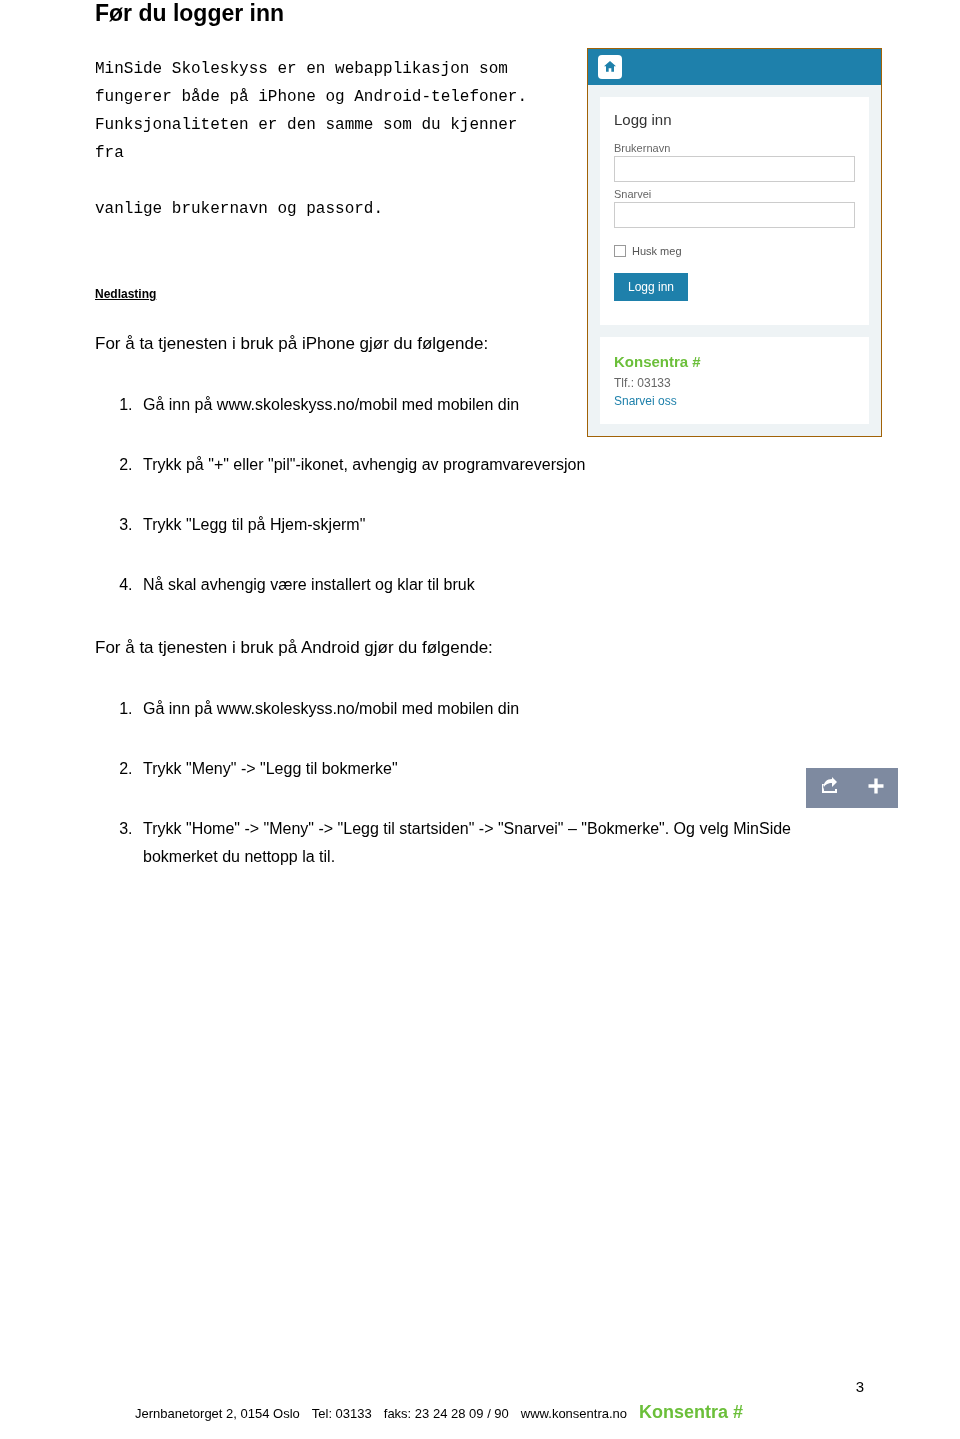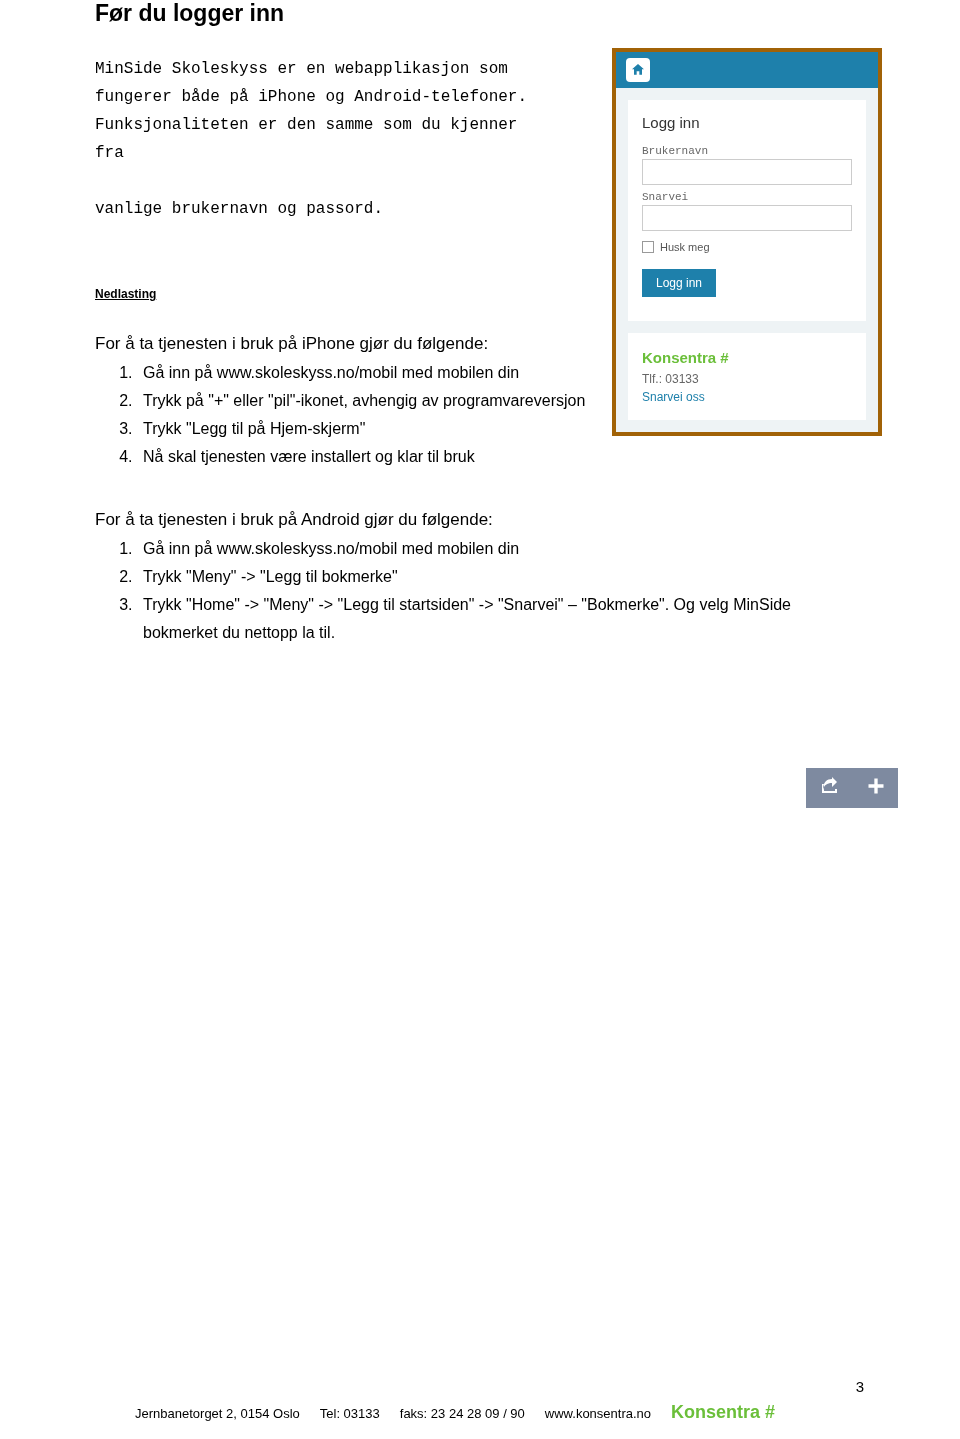--- a/index.html
+++ b/index.html
@@ -33,30 +33,30 @@
   .para {
     font-size: 17px;
     line-height: 1.75;
   }
   ol.steps {
     list-style: decimal;
     padding-left: 42px;
     font-size: 16px;
     line-height: 1.75;
   }
-  ol.steps li { padding-left: 6px; }
+  ol.steps li { padding-left: 6px; margin-top: 32px; }
   .android-block { margin-top: 34px; }
   
   .login-panel {
     position: absolute;
     top: 48px;
     right: 78px;
-    width: 270px;
+    width: 295px;
     background: #eef3f5;
-    border: 4px solid #a16207;
+    border: 1px solid #a16207;
   }
   .login-header {
     background: #1e80ab;
     height: 36px;
     display: flex;
     align-items: center;
     padding-left: 10px;
   }
   .home-badge {
     width: 24px; height: 24px;
@@ -64,28 +64,28 @@
     border-radius: 4px;
     display: flex; align-items: center; justify-content: center;
   }
   .home-badge svg { width: 16px; height: 16px; fill: #1e80ab; }
   .login-body {
     background: #fff;
     margin: 12px;
     padding: 14px 14px 24px 14px;
   }
   .login-body .title { font-size: 15px; color: #333; margin-bottom: 14px; }
-  .login-body .flabel { font-size: 11px; color: #666; margin-top: 6px; font-family: Liberation Mono, monospace; }
+  .login-body .flabel { font-size: 11px; color: #666; margin-top: 6px; }
   .login-body .finput {
     width: 100%; height: 26px;
     border: 1px solid #ccc;
     background: #fff;
     margin-top: 2px;
   }
-  .husk-row { display:flex; align-items:center; gap:6px; margin-top:10px; font-size:11px; color:#555; }
+  .husk-row { display:flex; align-items:center; gap:6px; margin-top:17px; font-size:11px; color:#555; }
   .husk-row .cb { width:12px; height:12px; border:1px solid #999; }
   .login-btn {
     background: #1e80ab;
     color: #fff;
     font-size: 12px;
     padding: 7px 14px;
     margin-top: 16px;
     display: inline-block;
     border:none;
   }
@@ -118,21 +118,21 @@
   .footer {
     position: absolute;
     bottom: 16px;
     left: 0;
     width: 960px;
     padding: 0 112px 0 135px;
     font-size: 13px;
     color: #000;
     display: flex;
     align-items: baseline;
-    gap: 20px;
+    gap: 12px;
     flex-wrap: wrap;
   }
   .footer .brand {
     color: #6bbf3a;
     font-size: 18px;
     font-weight: bold;
   }
   .page-num {
     position: absolute;
     bottom: 44px;
@@ -153,21 +153,21 @@
   <span>vanlige brukernavn og passord.</span>
 </div>
 
 <h2 class="section-heading">Nedlasting</h2>
 
 <p class="para">For å ta tjenesten i bruk på iPhone gjør du følgende:</p>
 <ol class="steps">
   <li>Gå inn på www.skoleskyss.no/mobil med mobilen din</li>
   <li>Trykk på "+" eller "pil"-ikonet, avhengig av programvareversjon</li>
   <li>Trykk "Legg til på Hjem-skjerm"</li>
-  <li>Nå skal tjenesten være installert og klar til bruk</li>
+  <li>Nå skal avhengig være installert og klar til bruk</li>
 </ol>
 
 <div class="android-block">
   <p class="para">For å ta tjenesten i bruk på Android gjør du følgende:</p>
   <ol class="steps">
     <li>Gå inn på www.skoleskyss.no/mobil med mobilen din</li>
     <li>Trykk "Meny" -&gt; "Legg til bokmerke"</li>
     <li>Trykk "Home" -&gt; "Meny" -&gt; "Legg til startsiden" -&gt; "Snarvei" – "Bokmerke". Og velg MinSide bokmerket du nettopp la til.</li>
   </ol>
 </div>

